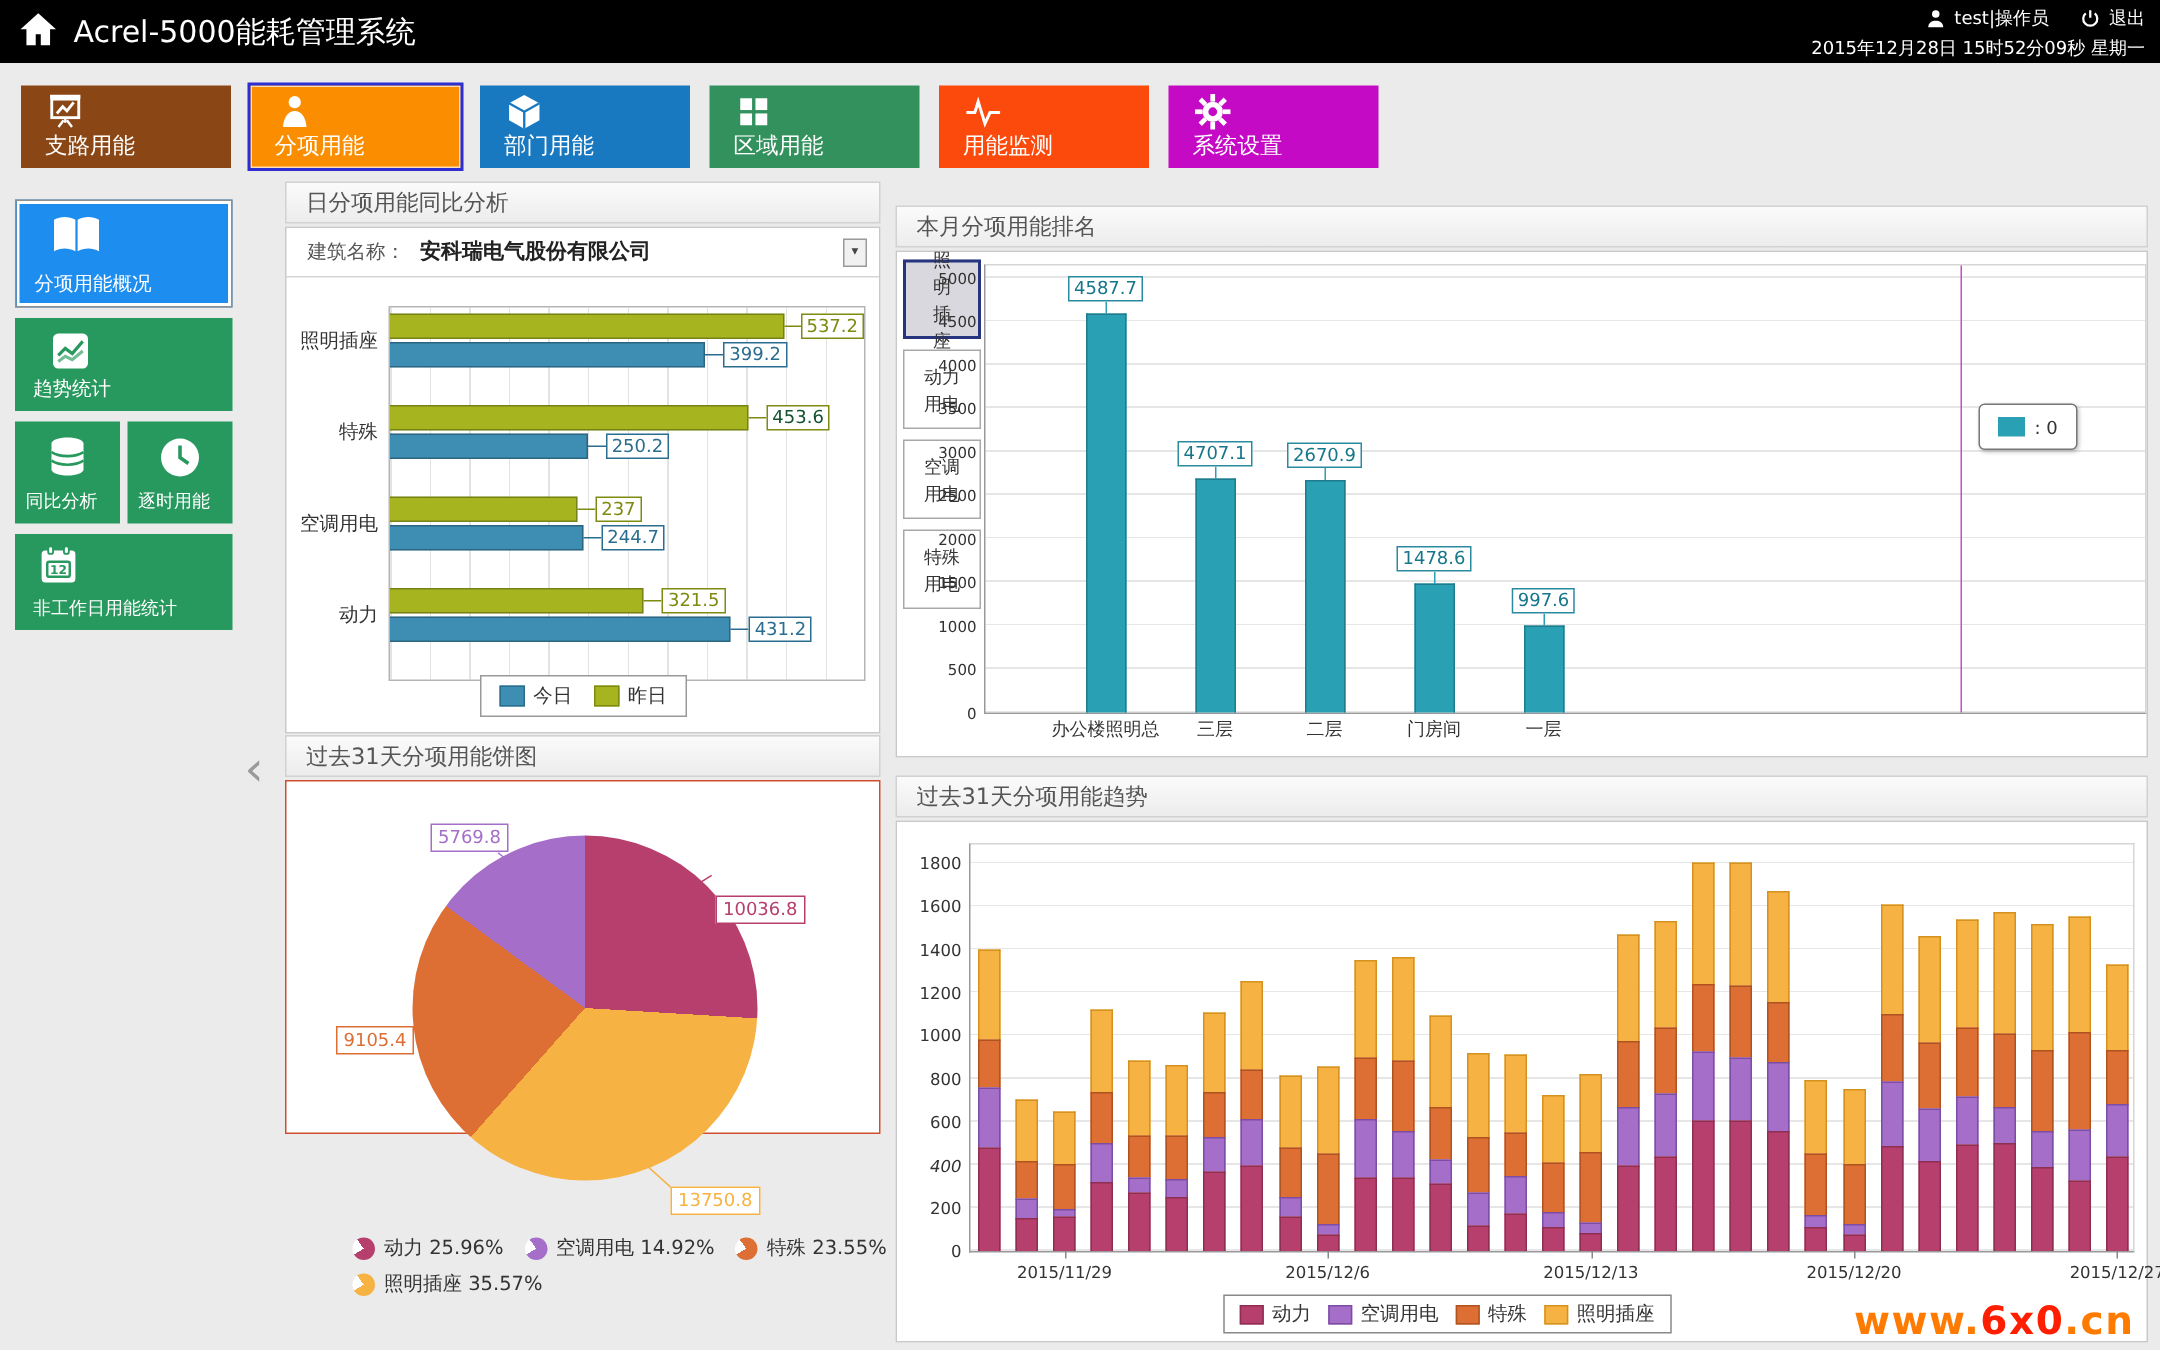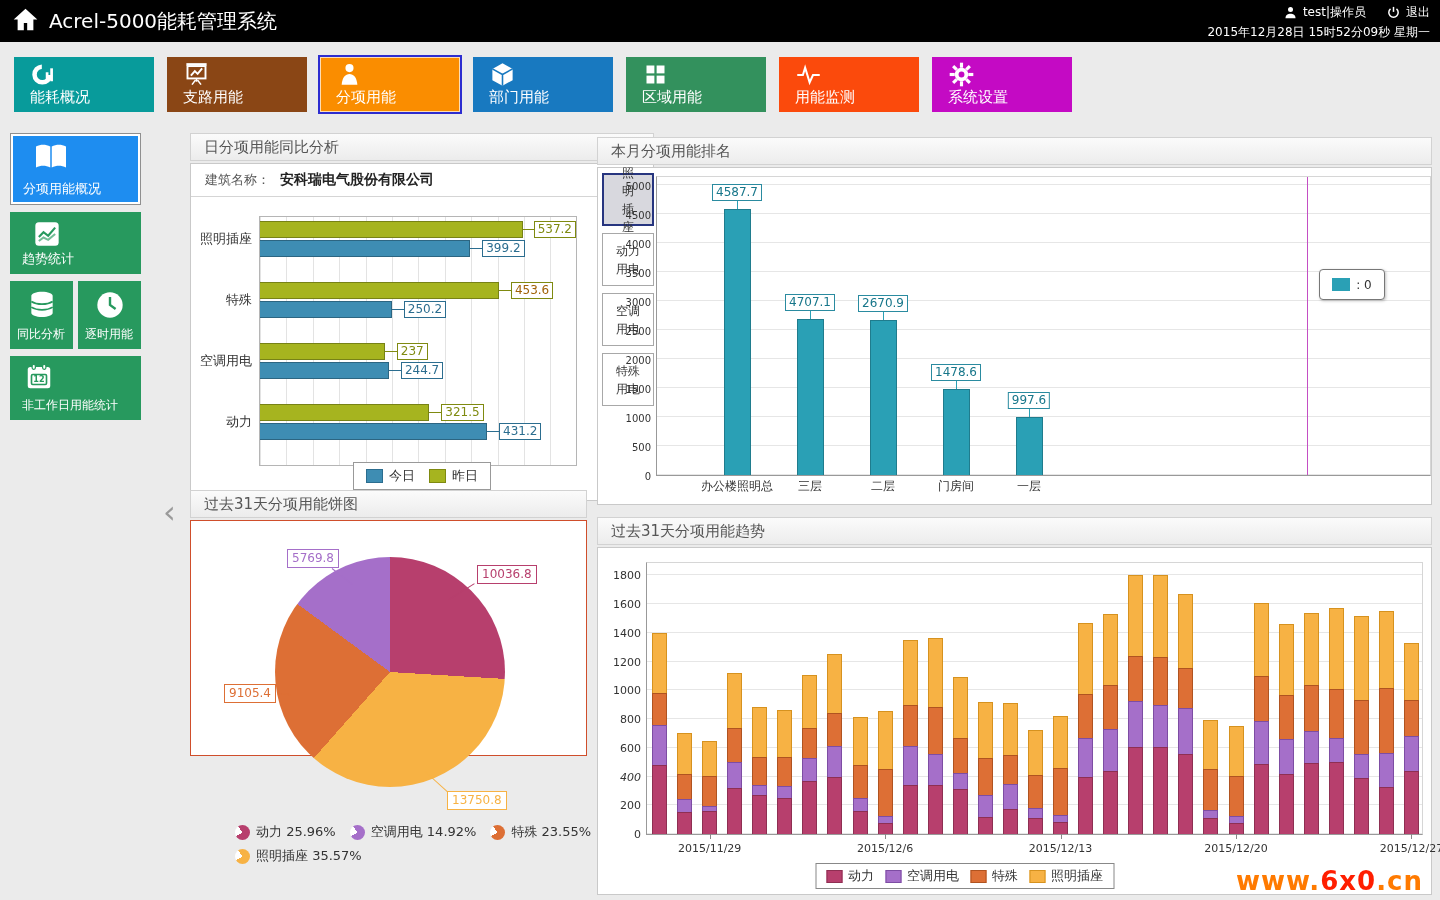--- a/index.html
+++ b/index.html
@@ -15,21 +15,21 @@
 .icon16 svg{width:15px;height:15px;display:block}
 .tb-sep{width:10px}
 
 #nav{position:absolute;left:14px;top:57px;display:flex;gap:13px}
 .nav-tile{width:140px;height:55px;position:relative;cursor:pointer}
 .nav-tile.sel{outline:2px solid #2d2dd0;box-shadow:inset 0 0 0 1px rgba(255,255,255,.7)}
 .nav-icon{position:absolute;left:16px;top:4px}
 .nav-icon svg{width:27px;height:27px;display:block}
 .nav-label{position:absolute;left:16px;bottom:5px;color:#fff;font-size:15px;white-space:nowrap}
 
-#side{position:absolute;left:10px;top:133px;width:131px}
+#side{position:absolute;left:10px;top:133px;width:145px}
 .side-tile{position:relative;margin-bottom:7px;cursor:pointer}
 .s1{height:72px;border:1px solid #8f8f8f;box-shadow:inset 0 0 0 2px #fff}
 .s2{height:62px}
 .side-row{display:flex;gap:5px;margin-bottom:7px}
 .half{width:70px;height:68px;position:relative;cursor:pointer}
 .s5{height:64px}
 .s-icon{position:absolute;left:22px;top:8px}
 .s1 .s-icon svg{width:36px;height:30px}
 .s2 .s-icon svg{width:30px;height:28px}
 .half .s-icon{left:50%;transform:translateX(-50%)}
@@ -37,21 +37,21 @@
 .s5 .s-icon{left:14px;top:6px}
 .s5 .s-icon svg{width:30px;height:30px}
 .s-label{position:absolute;left:12px;bottom:6px;color:#fff;font-size:13px;white-space:nowrap}
 .half .s-label{left:7px;font-size:12px}
 .s5 .s-label{font-size:12px}
 #collapse{position:absolute;left:163px;top:496px;font-size:32px;color:#9a9a9a;cursor:pointer;line-height:32px}
 
 .panel{position:absolute}
 .phead{height:28px;line-height:26px;background:linear-gradient(#fbfbfb,#ececec);border:1px solid #d2d2d2;color:#555;font-size:15px;padding-left:13px}
 .pbody{position:absolute;left:0;right:0;top:30px;bottom:0;background:#fff;border:1px solid #c9c9c9}
-#panelA{left:190px;top:133px;width:464px;height:368px}
+#panelA{left:190px;top:121px;width:397px;height:368px}
 #panelB{left:597px;top:137px;width:835px;height:368px}
 #panelC{left:190px;top:490px;width:397px;height:266px}
 #panelD{left:597px;top:517px;width:835px;height:378px}
 #panelC .pbody{border:1px solid #cf4e2b}
 
 .combo-row{height:33px;border-bottom:1px solid #d5d5d5;display:flex;align-items:center;padding:0 8px 0 14px;gap:10px}
 .combo-label{font-size:13px;color:#555}
 .combo-value{flex:1;font-size:14px;color:#222;font-weight:bold;cursor:pointer}
 .combo-btn{width:16px;height:19px;border:1px solid #9a9a9a;background:#f1f1f1;font-size:9px;color:#444;display:flex;align-items:center;justify-content:center;cursor:pointer}
 .dchart{position:absolute;left:68px;top:52px;width:318px;height:250px}
@@ -132,30 +132,20 @@
           </span>
         <span>退出</span>
       </div>
       <div class="tb-row">
         <span>2015年12月28日 15时52分09秒 星期一</span>
       </div>
     </div>
   </div>
 
   <div id="nav">
-    <div class="nav-tile" style="background: rgb(8, 155, 155);">
-      <span class="nav-icon">
-          <svg viewBox="0 0 24 24" fill="#fff">
-            <path d="M10.5 3a9 9 0 1 0 9.5 9.5h-4a5 5 0 1 1-5.5-5.5z"></path>
-            <rect x="14" y="10" width="2.4" height="8"></rect>
-            <rect x="18" y="6.5" width="2.4" height="11.5"></rect>
-          </svg>
-        </span>
-      <span class="nav-label">能耗概况</span>
-    </div>
     <div class="nav-tile" style="background: rgb(138, 70, 21);">
       <span class="nav-icon">
           <svg viewBox="0 0 24 24" fill="none" stroke="#fff" stroke-width="1.7">
             <path d="M3 3h18" stroke-width="2.2"></path>
             <rect x="4" y="4.5" width="16" height="11"></rect>
             <path d="M7 13l3.5-4 2.5 2.5 4-5"></path>
             <path d="M12 15.5v3M8 21l3-4M16 21l-3-4" stroke-width="1.4"></path>
           </svg>
         </span>
       <span class="nav-label">支路用能</span>
@@ -284,21 +274,21 @@
                 <div class="dbar" style="width: 210.245px; background: rgb(62, 141, 179);"></div>
                 <div class="dline" style="background: rgb(43, 109, 143);"></div>
                 <div class="dlab" style="border-color: rgb(43, 109, 143); color: rgb(43, 109, 143);">399.2</div>
               </div>
             </div>
             <div class="dgroup">
               <div class="dcat">特殊</div>
               <div class="drow">
                 <div class="dbar" style="width: 238.896px; background: rgb(166, 180, 31);"></div>
                 <div class="dline" style="background: rgb(127, 138, 16);"></div>
-                <div class="dlab" style="border-color: rgb(127, 138, 16); color: #a16207;">453.6</div>
+                <div class="dlab" style="border-color: rgb(127, 138, 16); color: #14532d;">453.6</div>
               </div>
               <div class="drow">
                 <div class="dbar" style="width: 131.772px; background: rgb(62, 141, 179);"></div>
                 <div class="dline" style="background: rgb(43, 109, 143);"></div>
                 <div class="dlab" style="border-color: rgb(43, 109, 143); color: rgb(43, 109, 143);">250.2</div>
               </div>
             </div>
             <div class="dgroup">
               <div class="dcat">空调用电</div>
               <div class="drow">
@@ -392,21 +382,21 @@
 
   <div class="panel" id="panelC">
     <div class="phead">过去31天分项用能饼图</div>
     <div class="pbody">
       <div id="pie" style="background: conic-gradient(rgb(183, 63, 109) 0%, rgb(183, 63, 109) 25.96%, rgb(247, 178, 68) 25.96%, rgb(247, 178, 68) 61.53%, rgb(221, 111, 53) 61.53%, rgb(221, 111, 53) 85.08%, rgb(165, 111, 201) 85.08%, rgb(165, 111, 201) 100%);"></div>
       <div class="pln pl1" style="background: rgb(165, 111, 201);"></div>
       <div class="pln pl2" style="background: rgb(183, 63, 109);"></div>
       <div class="pln pl3" style="background: rgb(221, 111, 53);"></div>
       <div class="pln pl4" style="background: rgb(247, 178, 68);"></div>
       <div class="pcall pc1" style="border-color: rgb(165, 111, 201); color: rgb(165, 111, 201);">5769.8</div>
-      <div class="pcall pc2" style="border-color: rgb(183, 63, 109); color: rgb(183, 63, 109);">10036.8</div>
+      <div class="pcall pc2" style="border-color: rgb(183, 63, 109); color: rgb(183, 63, 109); margin-top: 32px;">10036.8</div>
       <div class="pcall pc3" style="border-color: rgb(221, 111, 53); color: rgb(221, 111, 53);">9105.4</div>
       <div class="pcall pc4" style="border-color: rgb(247, 178, 68); color: rgb(247, 178, 68);">13750.8</div>
       <div id="pie-legend">
           <div class="pg-item">
             <div class="pg-sw" style="background: conic-gradient(from -35deg, rgb(183, 63, 109) 0deg, rgb(183, 63, 109) 275deg, rgb(255, 255, 255) 275deg);"></div>
             <div>动力 25.96%</div>
           </div>
           <div class="pg-item">
             <div class="pg-sw" style="background: conic-gradient(from -35deg, rgb(165, 111, 201) 0deg, rgb(165, 111, 201) 275deg, rgb(255, 255, 255) 275deg);"></div>
             <div>空调用电 14.92%</div>

